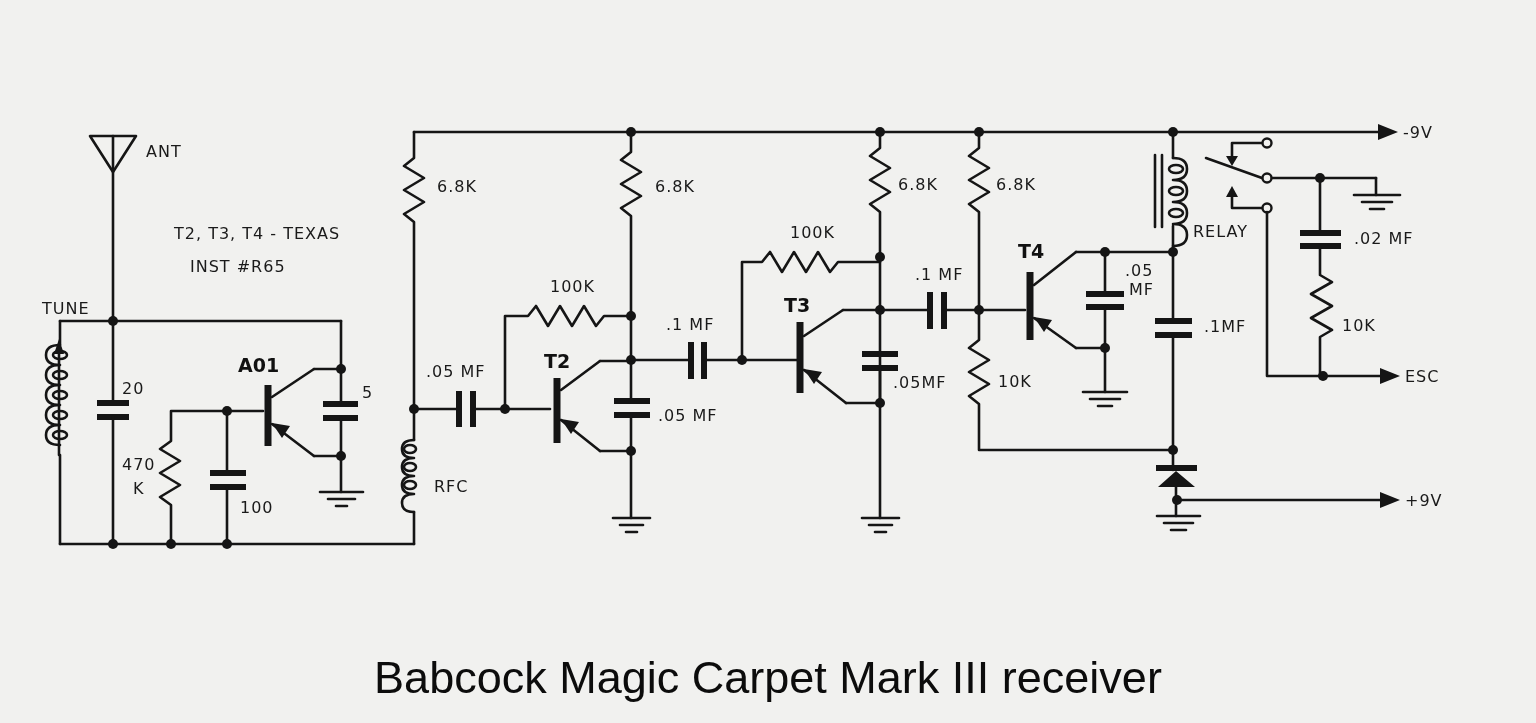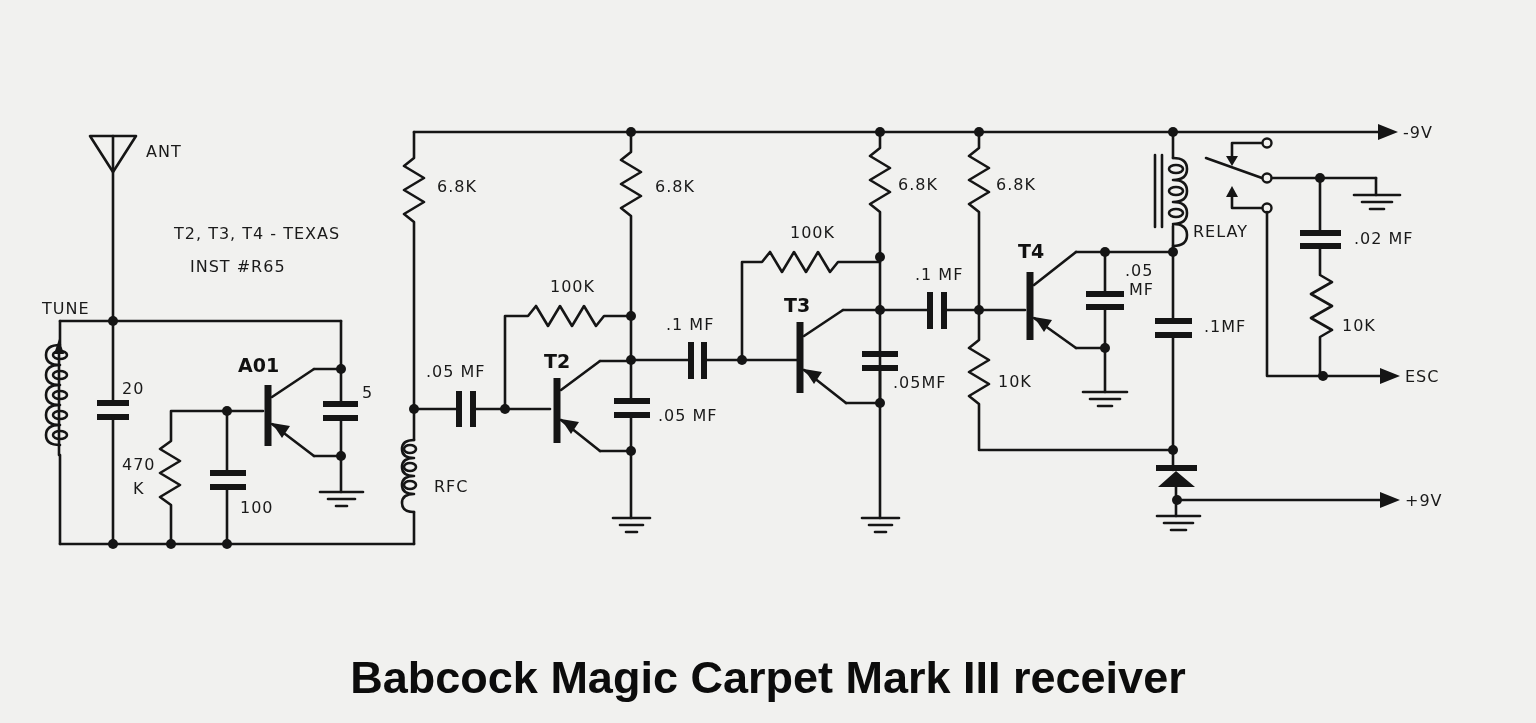--- a/index.html
+++ b/index.html
@@ -5,21 +5,21 @@
   html, body { margin: 0; padding: 0; }
   body { width: 1536px; height: 723px; background: #f1f1ef; overflow: hidden; position: relative; font-family: "Liberation Sans", sans-serif; }
   #schematic { position: absolute; left: 0; top: 0; }
   .w { stroke: #151515; stroke-width: 2.6; fill: none; stroke-linejoin: round; stroke-linecap: round; }
   .thick { stroke: #151515; stroke-width: 7; fill: none; }
   .plate { stroke: #151515; stroke-width: 6; fill: none; }
   .dot { fill: #151515; }
   .open { fill: #f1f1ef; stroke: #151515; stroke-width: 2.4; }
   .lbl { font-family: "DejaVu Sans", sans-serif; font-size: 16px; fill: #1a1a1a; letter-spacing: 1px; }
   .tlbl { font-family: "DejaVu Sans", sans-serif; font-size: 19px; font-weight: bold; fill: #111; }
-  .caption { position: absolute; left: 0; width: 1536px; top: 652px; text-align: center; font-family: "Liberation Sans", sans-serif; font-size: 45px; color: #0c0c0c; font-weight: bold; }
+  .caption { position: absolute; left: 0; width: 1536px; top: 652px; text-align: center; font-family: "Liberation Sans", sans-serif; font-size: 45px; color: #0c0c0c; }
 </style>
 </head>
 <body>
 
 <svg id="schematic" width="1536" height="723" viewBox="0 0 1536 723">
 
   <g>
     <path class="w" d="M90,136 L136,136 L113,172 Z"></path>
     <line class="w" x1="113" y1="136" x2="113" y2="321"></line>
   </g>

